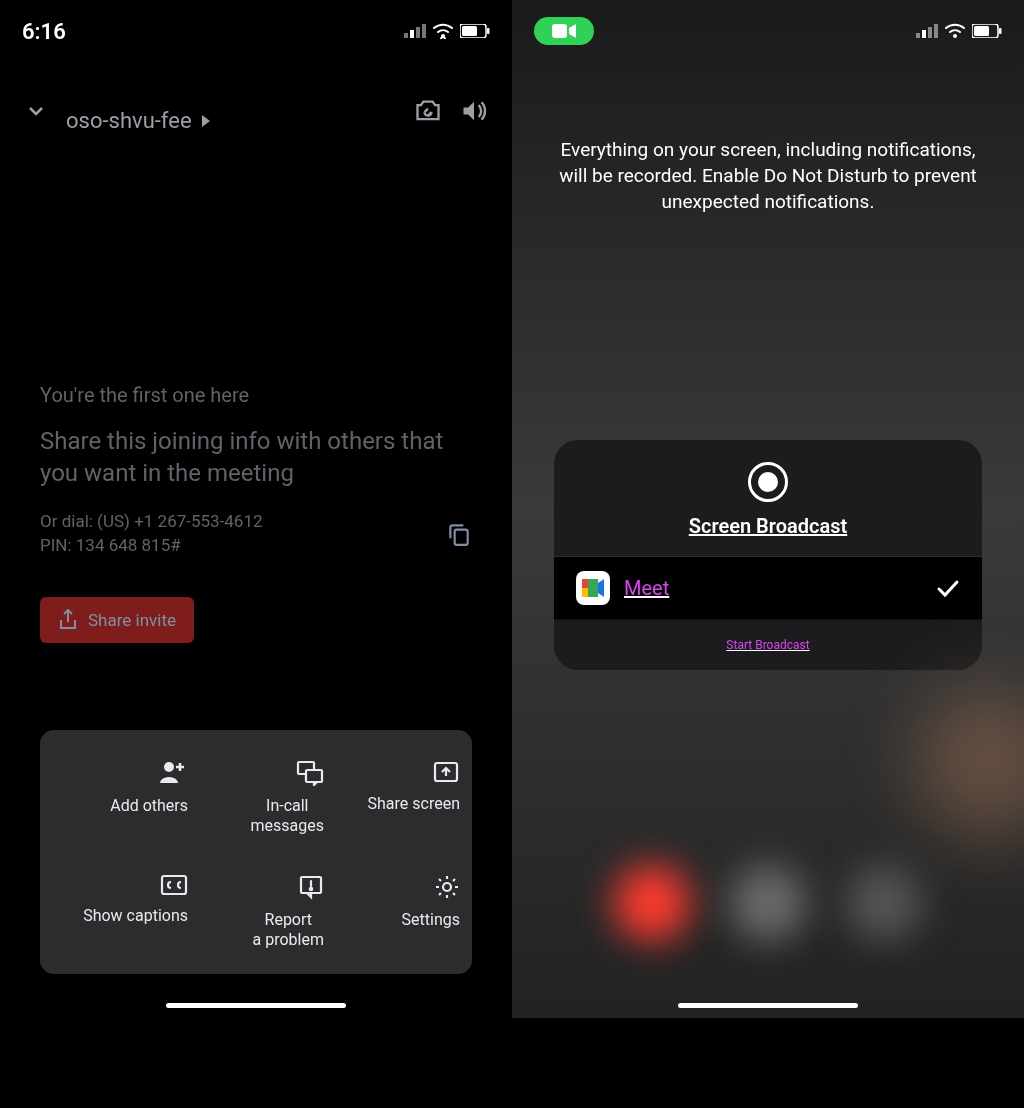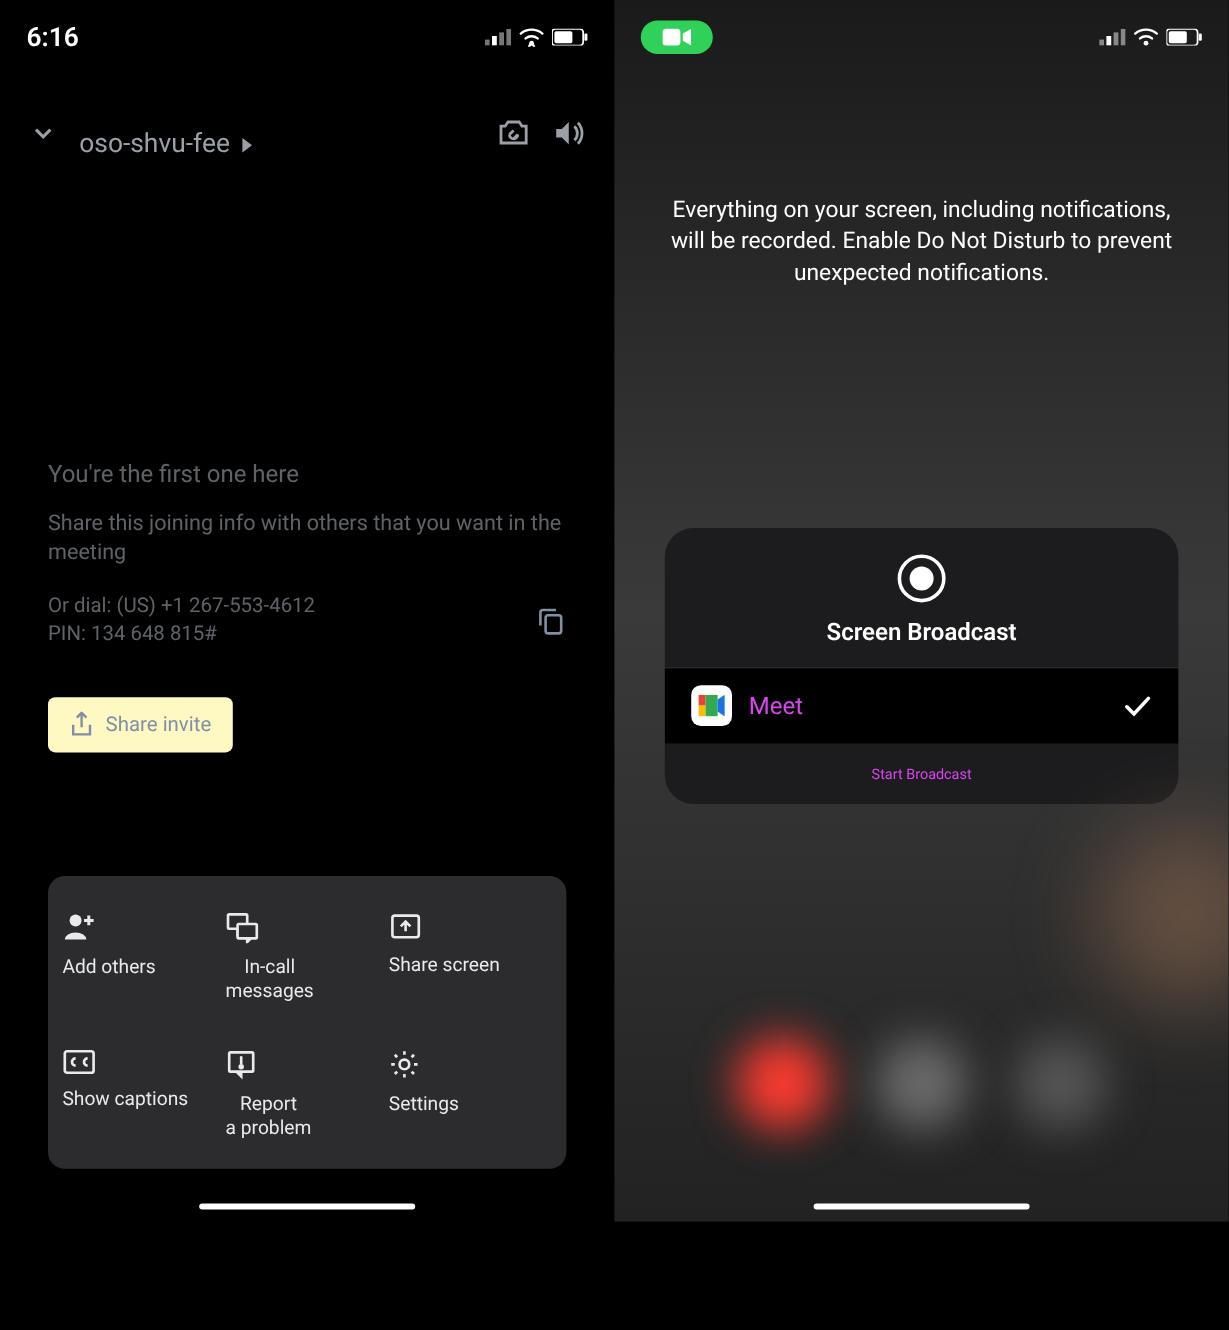--- a/index.html
+++ b/index.html
@@ -39,29 +39,29 @@
   align-items: center;
   gap: 18px;
   padding: 34px 24px 10px;
   color: #9aa0a6;
 }
 .header-code { font-size: 22px; color: #9aa0a6; flex: 1; display: flex; align-items: center; gap: 8px; margin-top: 20px; }
 .header-icon { color: #9aa0a6; }
 
 .info-block { padding: 0 40px; margin-top: 240px; }
 .first-line { font-size: 20px; color: #5f6368; margin-bottom: 18px; }
-.share-desc { font-size: 18px; color: #5f6368; line-height: 1.35; margin-bottom: 20px; }
+.share-desc { font-size: 24px; color: #5f6368; line-height: 1.35; margin-bottom: 20px; }
 .join-info { font-size: 17px; color: #5f6368; line-height: 1.4; display: flex; justify-content: space-between; align-items: center; }
 .join-text { flex: 1; }
 
 .share-btn {
   display: inline-flex;
   align-items: center;
   gap: 10px;
-  background: #fef9c3;
+  background: #7f1d1d;
   padding: 12px 18px;
   border-radius: 6px;
   margin: 40px 40px 0;
   color: #808fa3;
   font-size: 17px;
 }
 
 .bottom-sheet {
   position: absolute;
   bottom: 44px;
@@ -70,21 +70,21 @@
   background: #2c2c2e;
   border-radius: 14px;
   padding: 30px 12px 24px;
   display: grid;
   grid-template-columns: repeat(3, 1fr);
   row-gap: 38px;
 }
 .sheet-item {
   display: flex;
   flex-direction: column;
-  align-items: flex-start;
+  align-items: flex-end;
   gap: 10px;
   color: #e8eaed;
   font-size: 16px;
   text-align: center;
   line-height: 1.25;
 }
 .sheet-item svg { display: block; }
 
 .home-indicator {
   position: absolute;
@@ -111,32 +111,33 @@
   padding: 6px 18px;
   display: flex;
   align-items: center;
 }
 
 .broadcast-warning {
   color: #fff;
   font-size: 19px;
   text-align: center;
   padding: 0 46px;
-  margin-top: 108px;
+  margin-top: 83px;
   line-height: 1.38;
 }
 
 .broadcast-card {
   position: absolute;
   top: 440px;
   left: 42px;
   right: 42px;
   background: #1c1c1e;
   border-radius: 24px;
   overflow: hidden;
+  text-decoration: underline;
 }
 .broadcast-header {
   display: flex;
   flex-direction: column;
   align-items: center;
   padding: 22px 0 18px;
   border-bottom: 1px solid rgba(255,255,255,0.08);
 }
 .record-circle {
   width: 40px;

